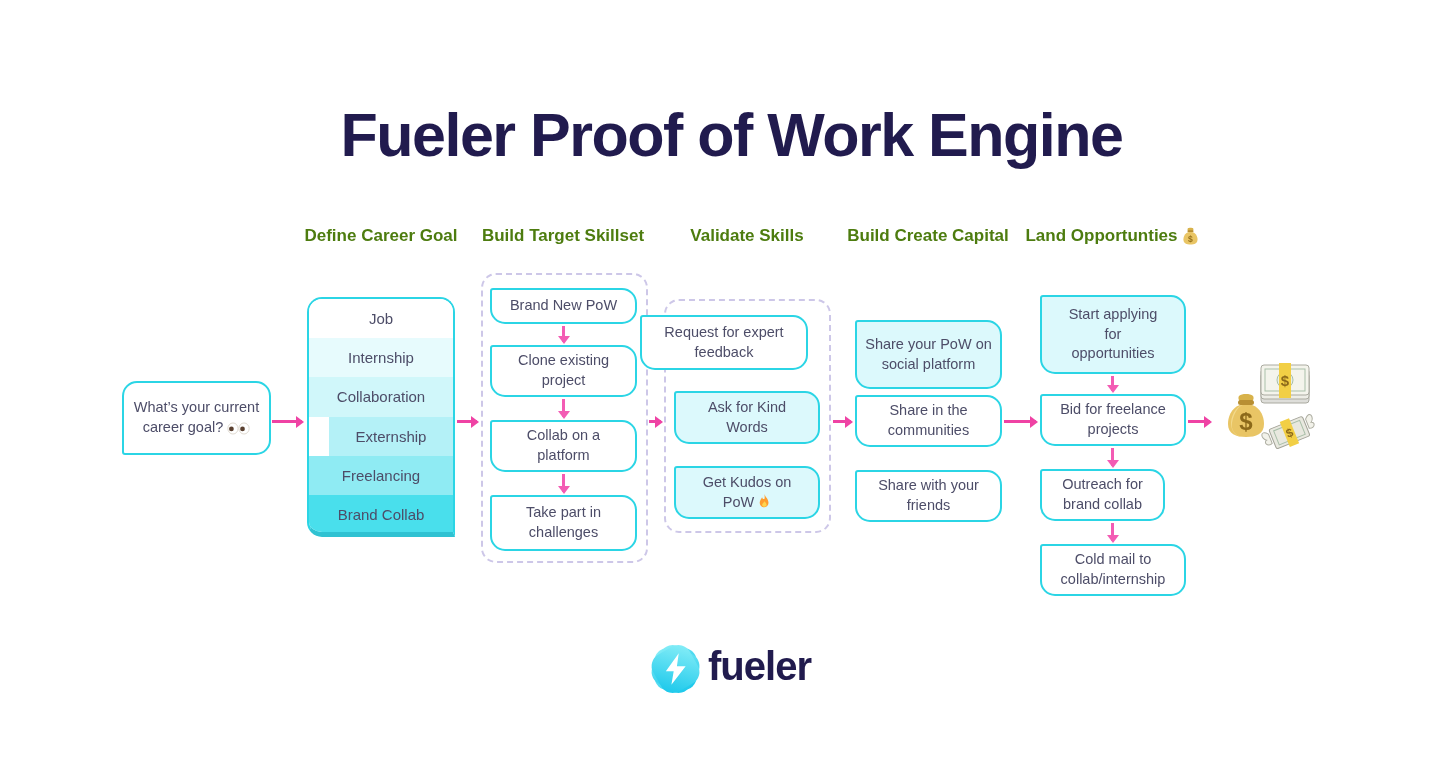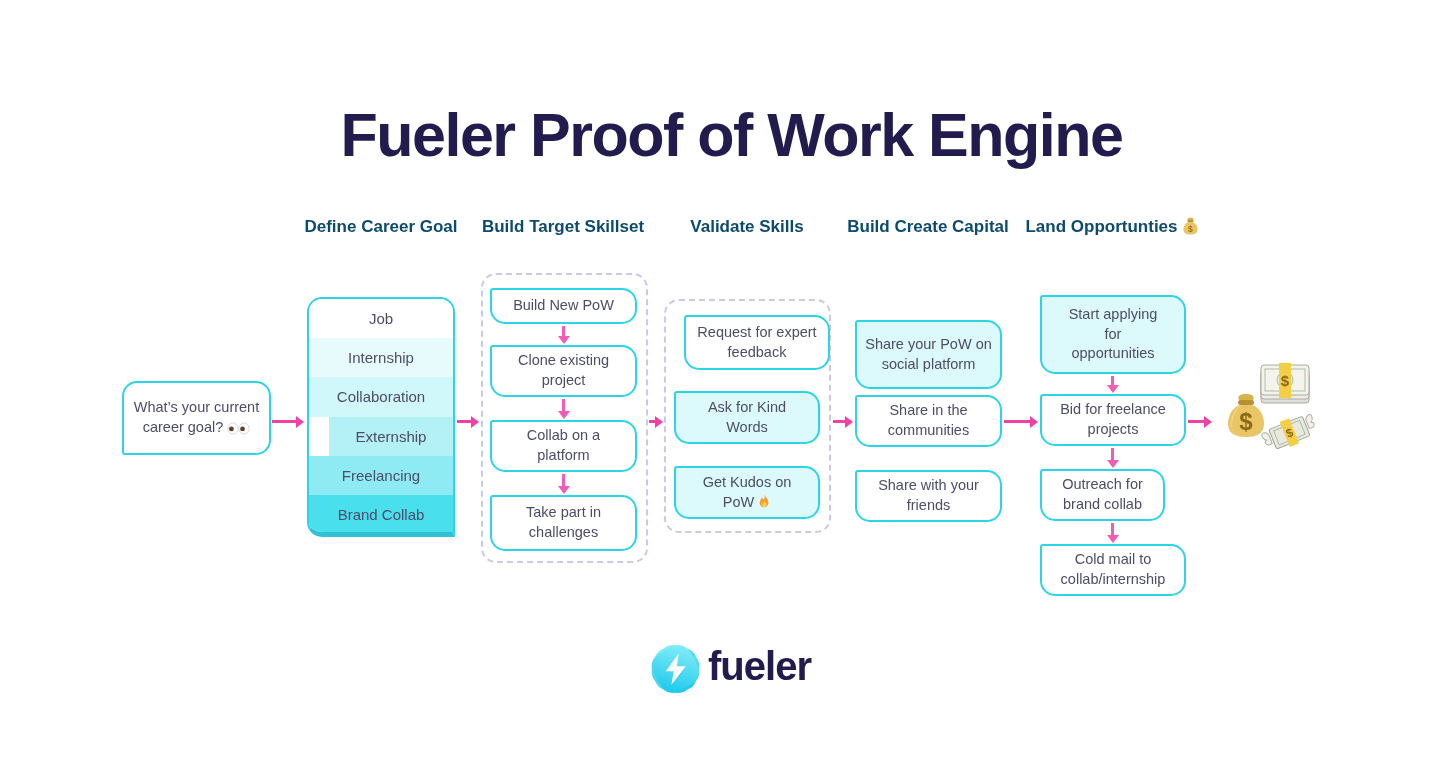--- a/index.html
+++ b/index.html
@@ -5,23 +5,23 @@
   html,body{margin:0;padding:0;background:#ffffff;}
   .canvas{
     position:relative;width:1440px;height:757px;background:#ffffff;overflow:hidden;
     font-family:"Liberation Sans",sans-serif;color:#4d4d68;padding-left:23px;
   }
   .title{
     position:absolute;top:100px;left:0;width:100%;text-align:center;
     font-size:61px;font-weight:800;color:#211b4e;letter-spacing:-1.5px;
   }
   .stage{
-    position:absolute;top:217px;transform:translateX(-50%);
-    font-size:17px;font-weight:700;color:#0c4a6e;white-space:nowrap;
-    display:flex;gap:5px;
+    position:absolute;top:226px;transform:translateX(-50%);
+    font-size:17px;font-weight:700;color:#4d7c0f;white-space:nowrap;
+    display:flex;align-items:center;gap:5px;
   }
   .box{
     position:absolute;box-sizing:border-box;
     border:2px solid #2bd5e5;border-radius:3px 15px 15px 15px;background:#ffffff;
     display:flex;align-items:center;justify-content:center;text-align:center;
     font-size:14.5px;line-height:1.35;color:#4d4d68;
   }
   .box.fill{background:#dcf9fc;}
   .box .lbl{max-width:122px;}
   .box .lbl.w128{max-width:128px;}
@@ -107,34 +107,34 @@
     <div class="goal-row" style="background: rgb(255, 255, 255);">Job</div>
     <div class="goal-row" style="background: rgb(231, 251, 253);">Internship</div>
     <div class="goal-row" style="background: rgb(208, 247, 250);">Collaboration</div>
     <div class="goal-row" style="background: rgb(180, 241, 247); margin-left: 20px;">Externship</div>
     <div class="goal-row" style="background: rgb(143, 235, 243);">Freelancing</div>
     <div class="goal-row" style="background: rgb(73, 223, 236);">Brand Collab</div>
   </div>
 
   <div class="dashed" style="left:481px;top:273px;width:167px;height:290px"></div>
   <div class="box" style="left:490px;top:288px;width:147px;height:36px">
-    <div class="lbl">Build New PoW</div>
+    <div class="lbl">Brand New PoW</div>
   </div>
   <div class="box" style="left:490px;top:345px;width:147px;height:52px">
     <div class="lbl">Clone existing project</div>
   </div>
   <div class="box" style="left:490px;top:420px;width:147px;height:52px">
     <div class="lbl" style="max-width:112px">Collab on a platform</div>
   </div>
   <div class="box" style="left:490px;top:495px;width:147px;height:56px">
     <div class="lbl">Take part in challenges</div>
   </div>
 
   <div class="dashed" style="left:664px;top:299px;width:167px;height:234px"></div>
-  <div class="box" style="left:684px;top:315px;width:146px;height:55px">
+  <div class="box" style="left:640px;top:315px;width:168px;height:55px">
     <div class="lbl" style="max-width:130px">Request for expert feedback</div>
   </div>
   <div class="box fill" style="left:674px;top:391px;width:146px;height:53px">
     <div class="lbl" style="max-width:110px">Ask for Kind Words</div>
   </div>
   <div class="box fill" style="left:674px;top:466px;width:146px;height:53px">
     <div class="lbl" style="max-width:118px">
       <span>Get Kudos on PoW</span>
       <svg class="emoji" width="13" height="16" viewBox="0 0 16 20">
         <path d="M8 0 C9 4 13 6 13 11 A5.5 5.5 0 0 1 2 11 C2 8 4 6 5 4 C5.5 6 7 7 8 6 C8.5 4 8 2 8 0Z" fill="#ff9d2e"></path>

